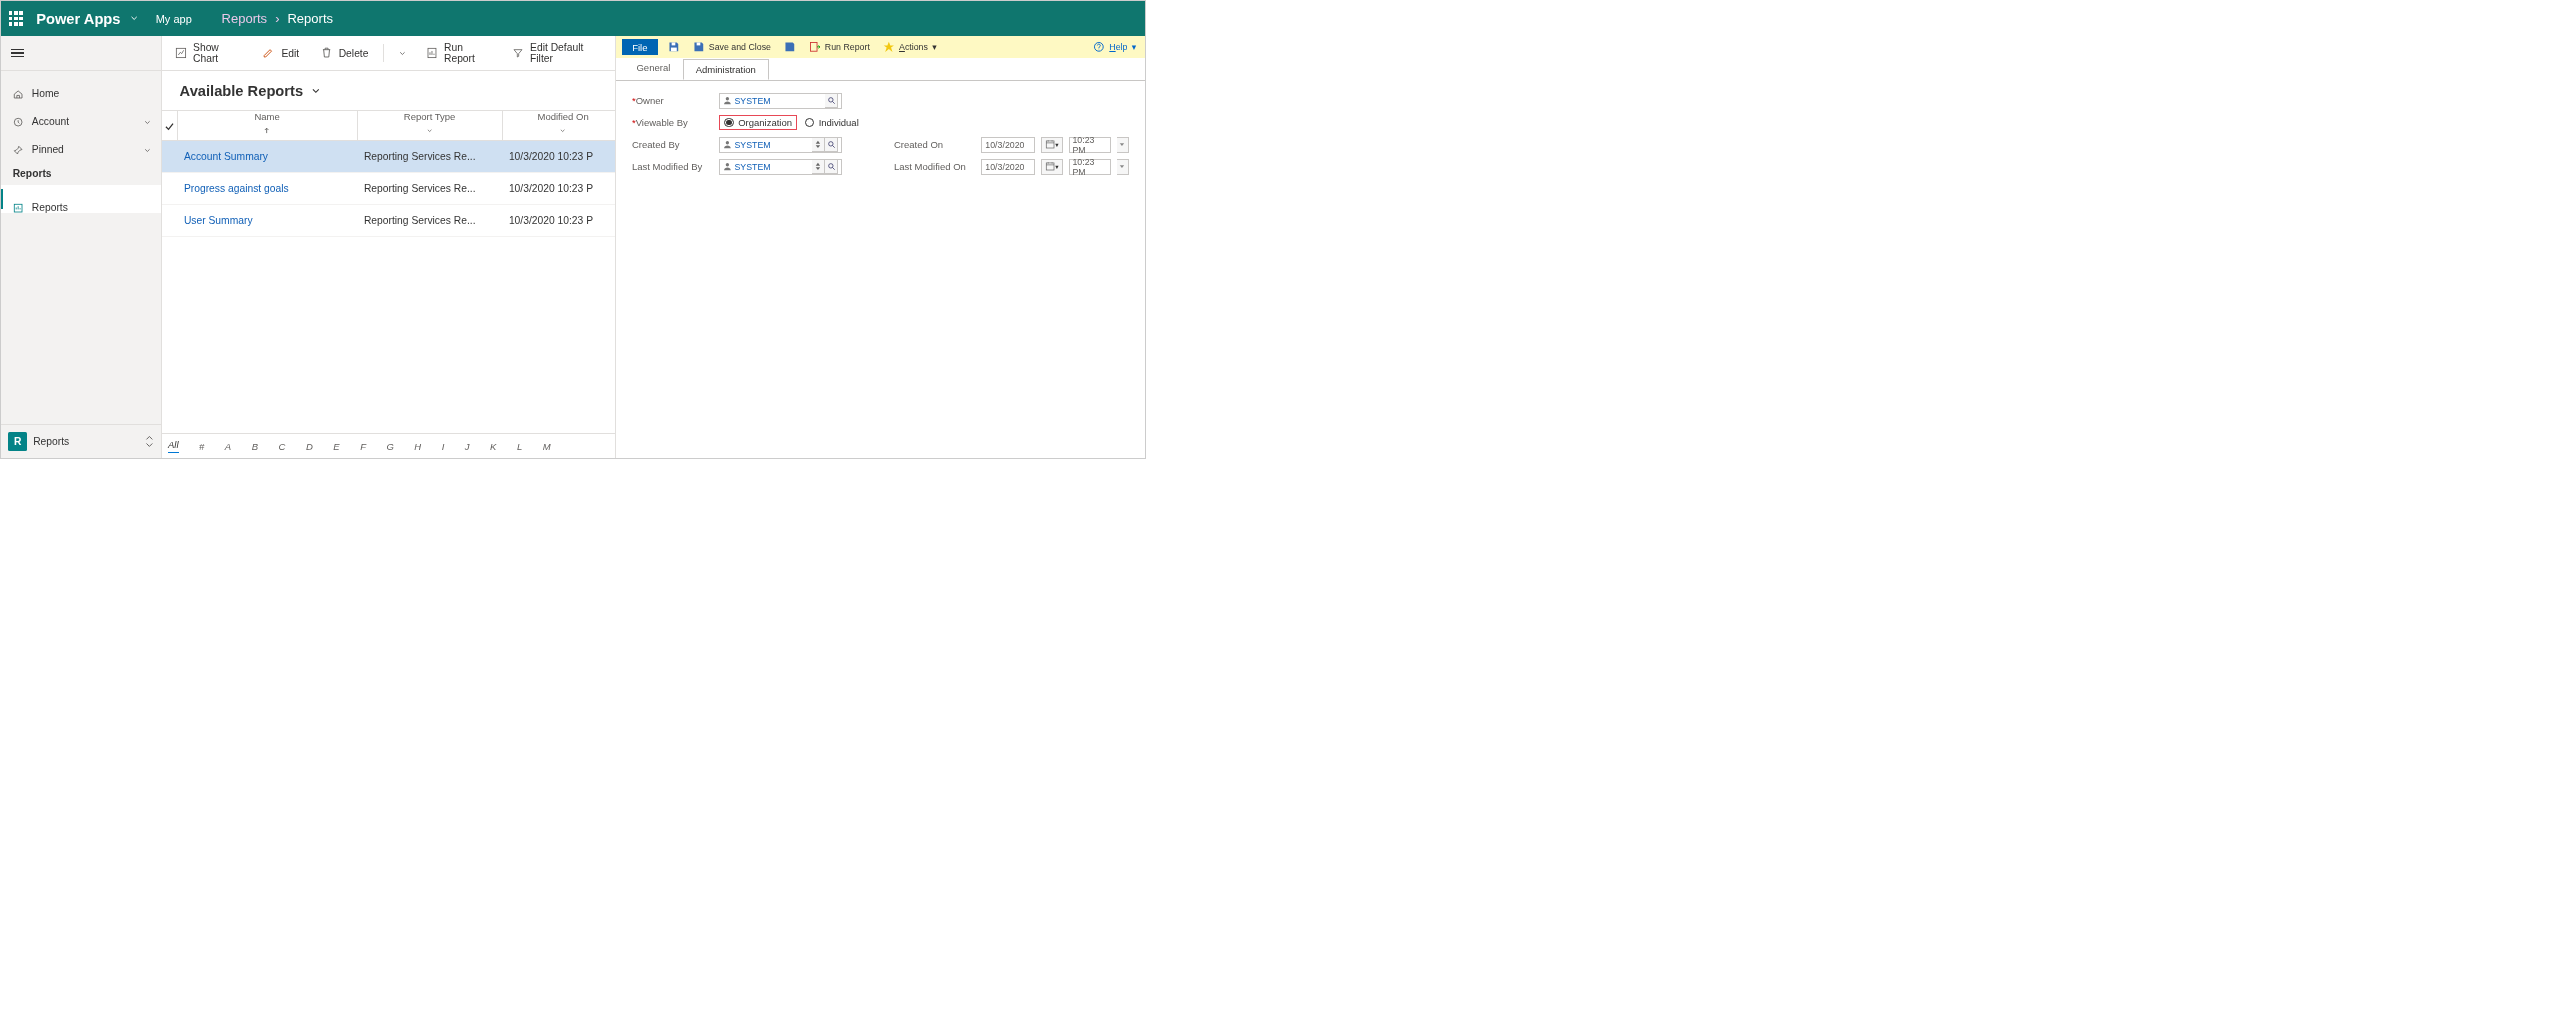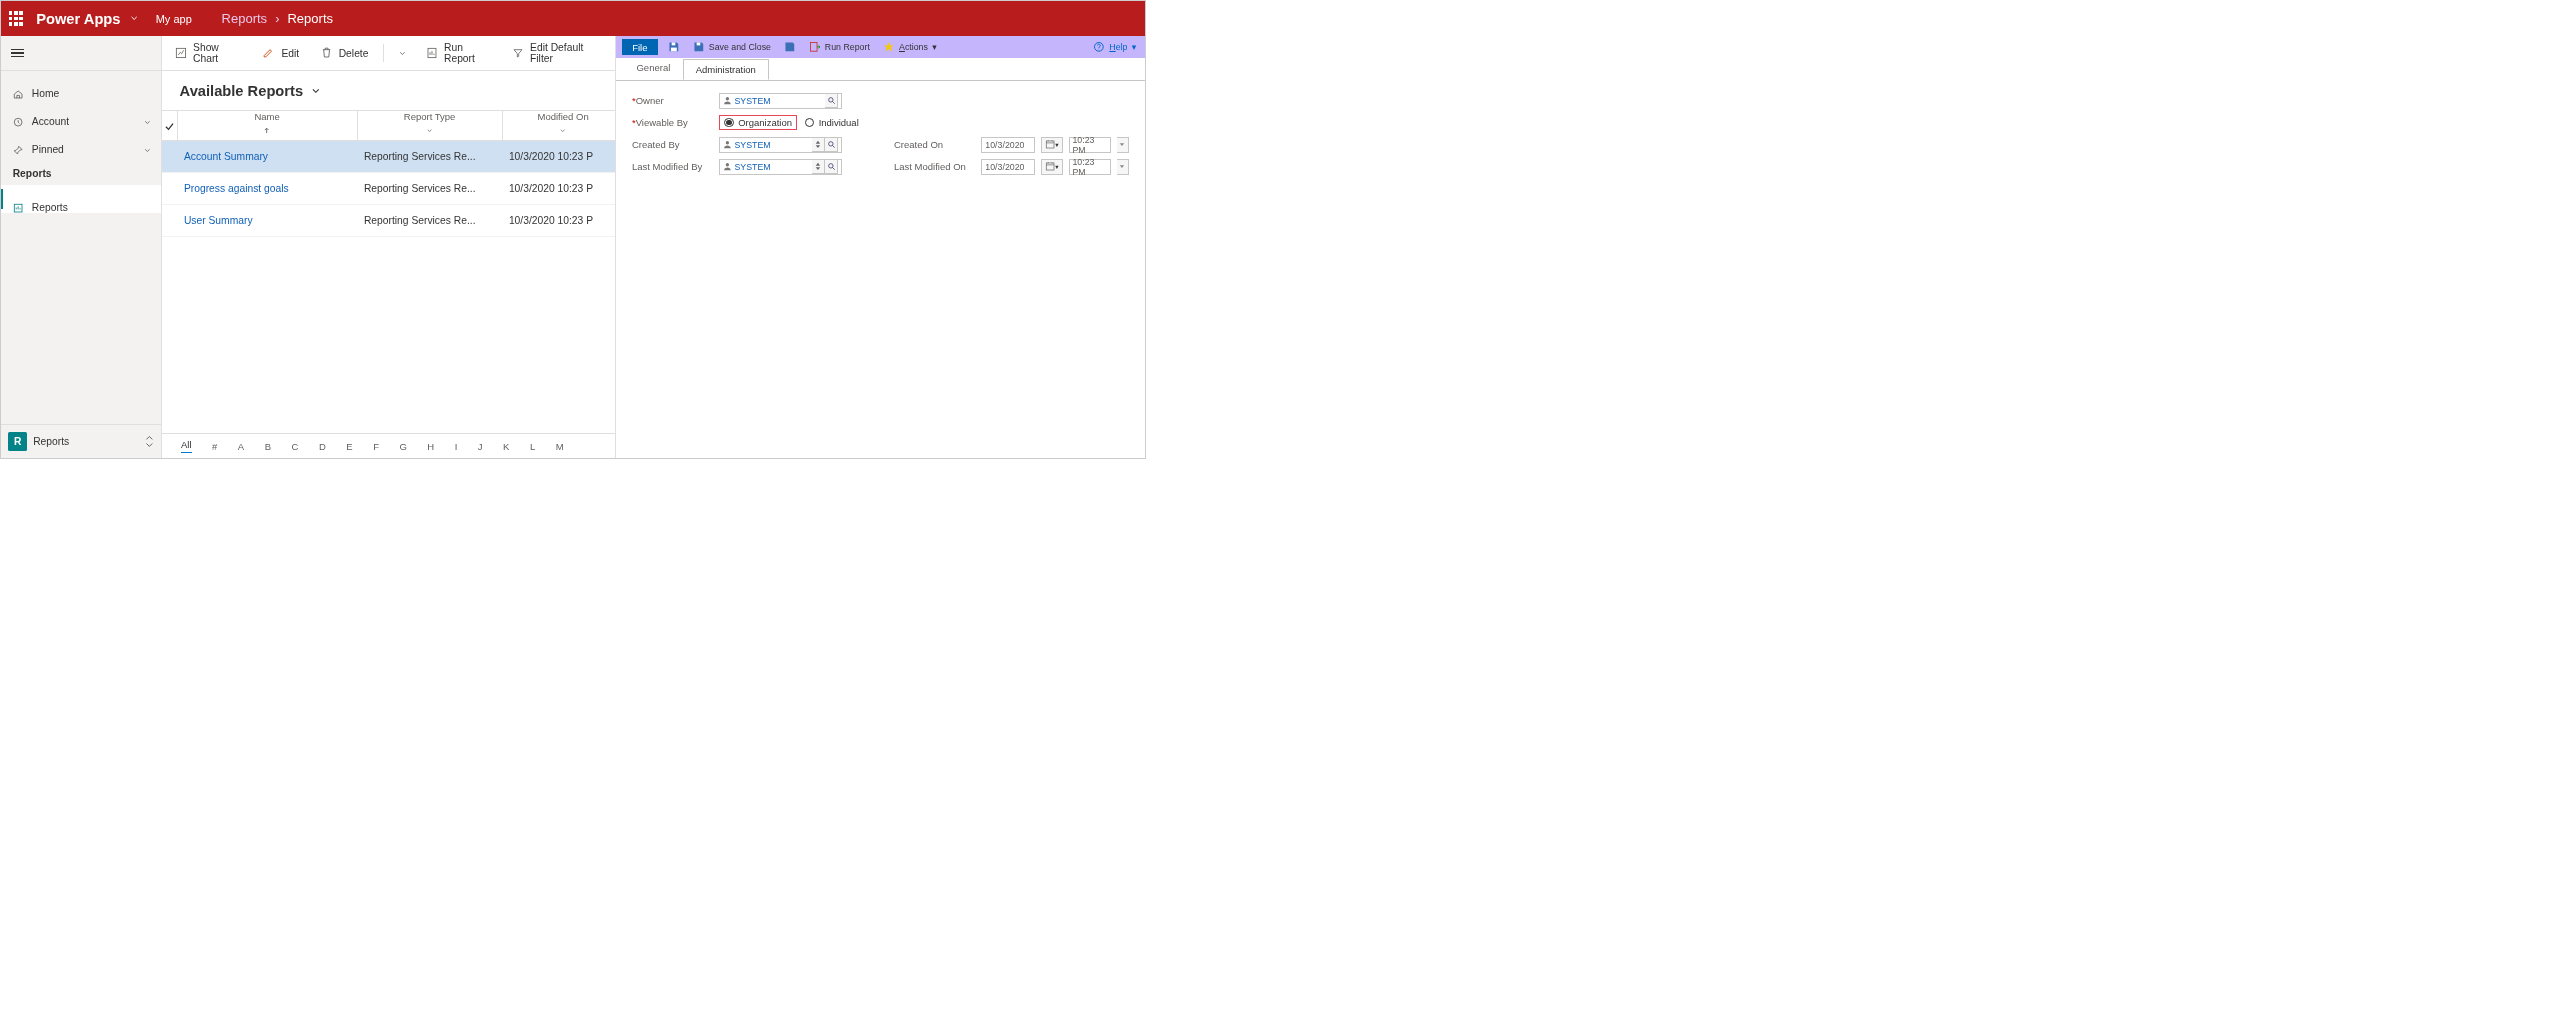--- a/index.html
+++ b/index.html
@@ -1,19 +1,19 @@
 <!DOCTYPE html>
 <html><head>
 <meta charset="utf-8">
 <style>
   * { box-sizing: border-box; }
   html, body { margin:0; padding:0; height:100%; font-family: "Segoe UI", Arial, sans-serif; font-size:10.3px; color:#333; background:#fff;}
   .app { display:flex; flex-direction:column; height:459px; width:1146px; border:0.7px solid #ccc;}
   .topbar {
-    background:#b91c1c; color:#fff; height:35px; display:flex; align-items:center; padding:0 5.9px; gap:8.8px;
+    background:#0f766e; color:#fff; height:35px; display:flex; align-items:center; padding:0 5.9px; gap:8.8px;
   }
   .waffle { width:17.6px; height:17.6px; display:flex; flex-wrap:wrap; align-content:center; justify-content:center; gap:1.5px; padding:1.5px;}
   .waffle .sq { width:3.7px; height:3.7px; background:#fff;}
   .brand { font-size:14.7px; font-weight:600; margin-left:2.9px;}
   .chev { width:10.3px; height:10.3px; }
   .top-app { font-size:11px; margin-left:7.3px;}
   .crumb { font-size:13px; margin-left:21px;}
   .crumb-sep { margin:0 4.4px; color:#e9c8e9;}
   .crumb-cur { color:#fff;}
   
@@ -52,27 +52,27 @@
   .c-type{flex:0 0 145px;}
   .c-mod{flex:0 0 121px;}
   .thead .cell{display:flex; align-items:center; gap:4.4px; border-right:0.7px solid #e1dfdd; height:100%;flex-direction:column;}
   .thead .cell:last-child{border-right:none;}
   .trow{height:32px; border-bottom:0.7px solid #f3f2f1;}
   .trow.sel{background:#cfe0f2;}
   .trow.sel::before{content:"";width:2.9px;align-self:stretch;background:#742774;}
   .trow:not(.sel)::before{content:"";width:2.9px;}
   .link{color:#1160b7; cursor:pointer;}
   
-  .alpha{height:25px; border-top:0.7px solid #e1dfdd; display:flex; align-items:center; gap:20.5px; padding:0 19px; color:#605e5c; font-size:9.5px;}
+  .alpha{height:25px; border-top:0.7px solid #e1dfdd; display:flex; align-items:center; gap:20.5px; padding:0 6px; color:#605e5c; font-size:9.5px;font-style:italic;}
   .alpha .sel-a{color:#323130; border-bottom:1.5px solid #0078d4; padding-bottom:1.5px;}
   .status{height:26.4px; border-top:0.7px solid #e1dfdd; display:flex; align-items:center; padding:0 13.2px; color:#605e5c; font-size:9.5px;}
   
   
   .detail{flex:0 0 503px; display:flex; flex-direction:column;}
-  .ribbon{height:22px; background:#c4b5fd; display:flex; align-items:center; gap:7.3px; padding:0 5.9px; font-size:8.8px; color:#333;}
+  .ribbon{height:22px; background:#fef9c3; display:flex; align-items:center; gap:7.3px; padding:0 5.9px; font-size:8.8px; color:#333;}
   .file-tab{background:#0065b3;color:#fff;padding:2.9px 10.3px;font-size:9.5px;}
   .ract{display:flex;align-items:center;gap:4.4px;cursor:pointer;padding:1.5px 2.9px;}
   .ract .ricon{width:11.7px;height:11.7px;display:inline-flex;align-items:center;justify-content:center;}
   .help{margin-left:auto;color:#0066cc;}
   
   .dtitle-row{display:flex; align-items:center; padding:11.7px 10.3px 8.8px; gap:8.8px;}
   .doc-ic{width:25px;height:25px;border:0.7px solid #c8c6c4;display:flex;align-items:center;justify-content:center; background:#faf9f8;}
   .dtitle{font-size:16px; font-weight:600; color:#323130; flex:1;}
   .sol-note{font-size:8.8px; font-weight:600;}
   

